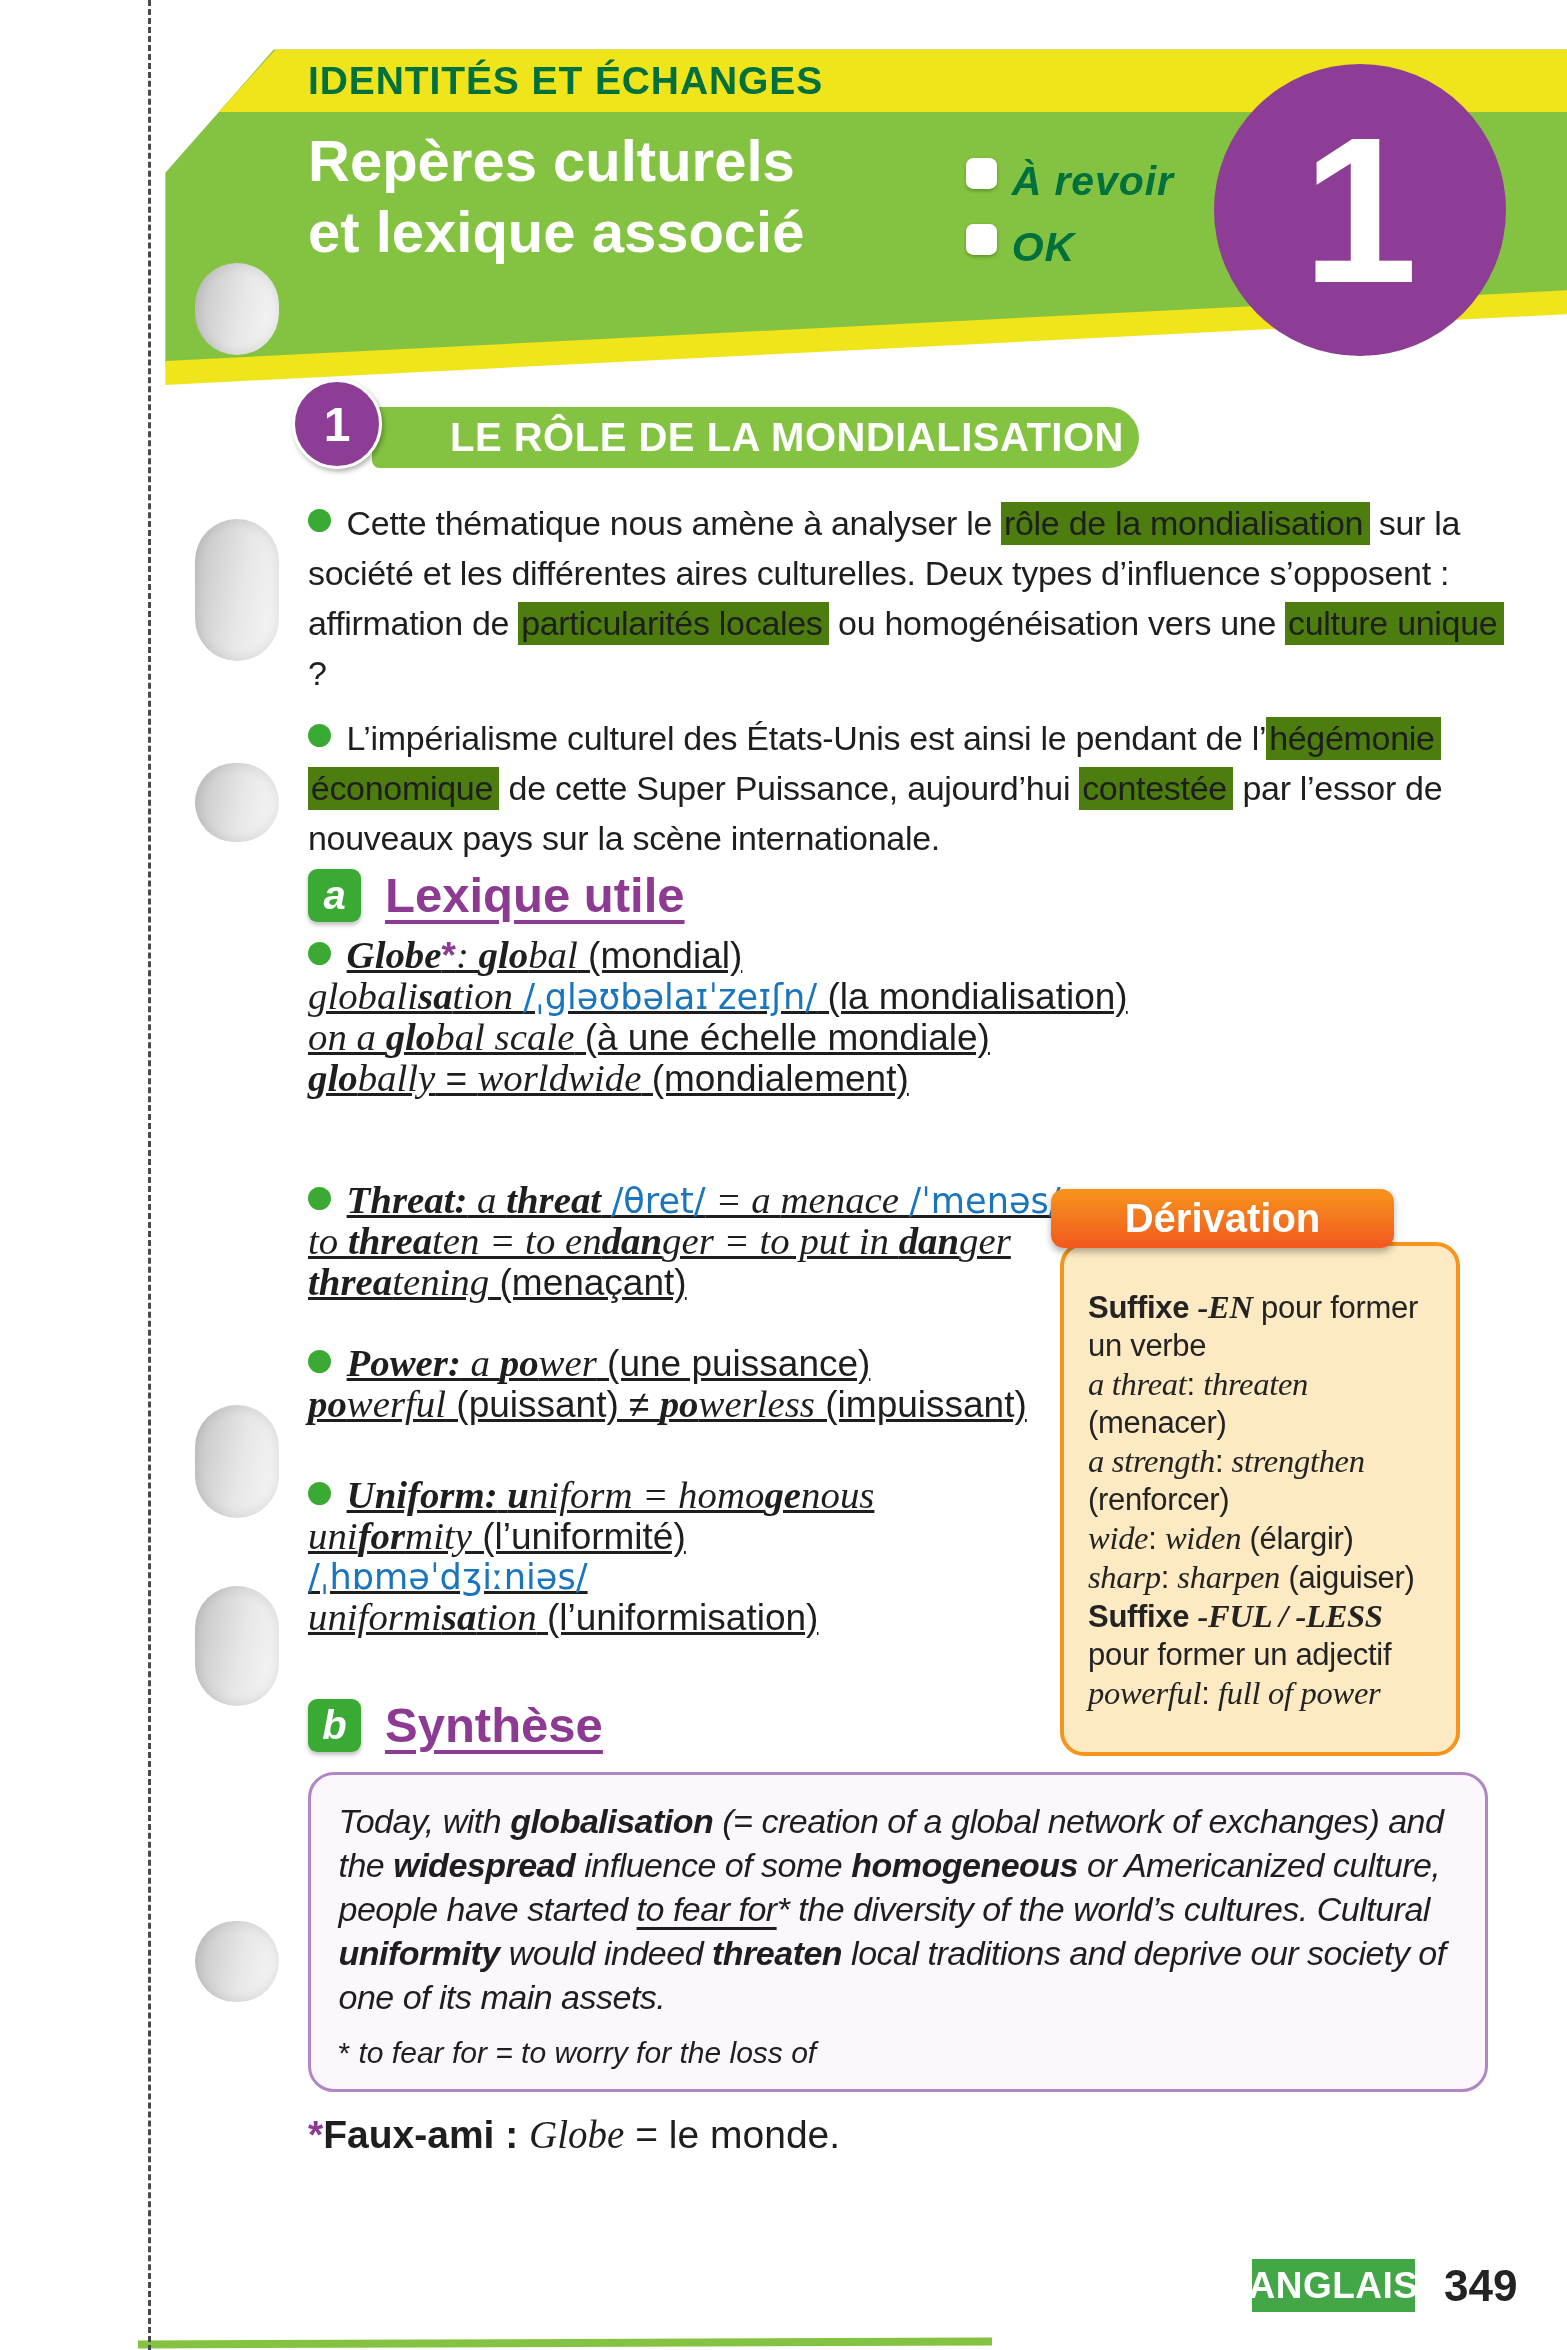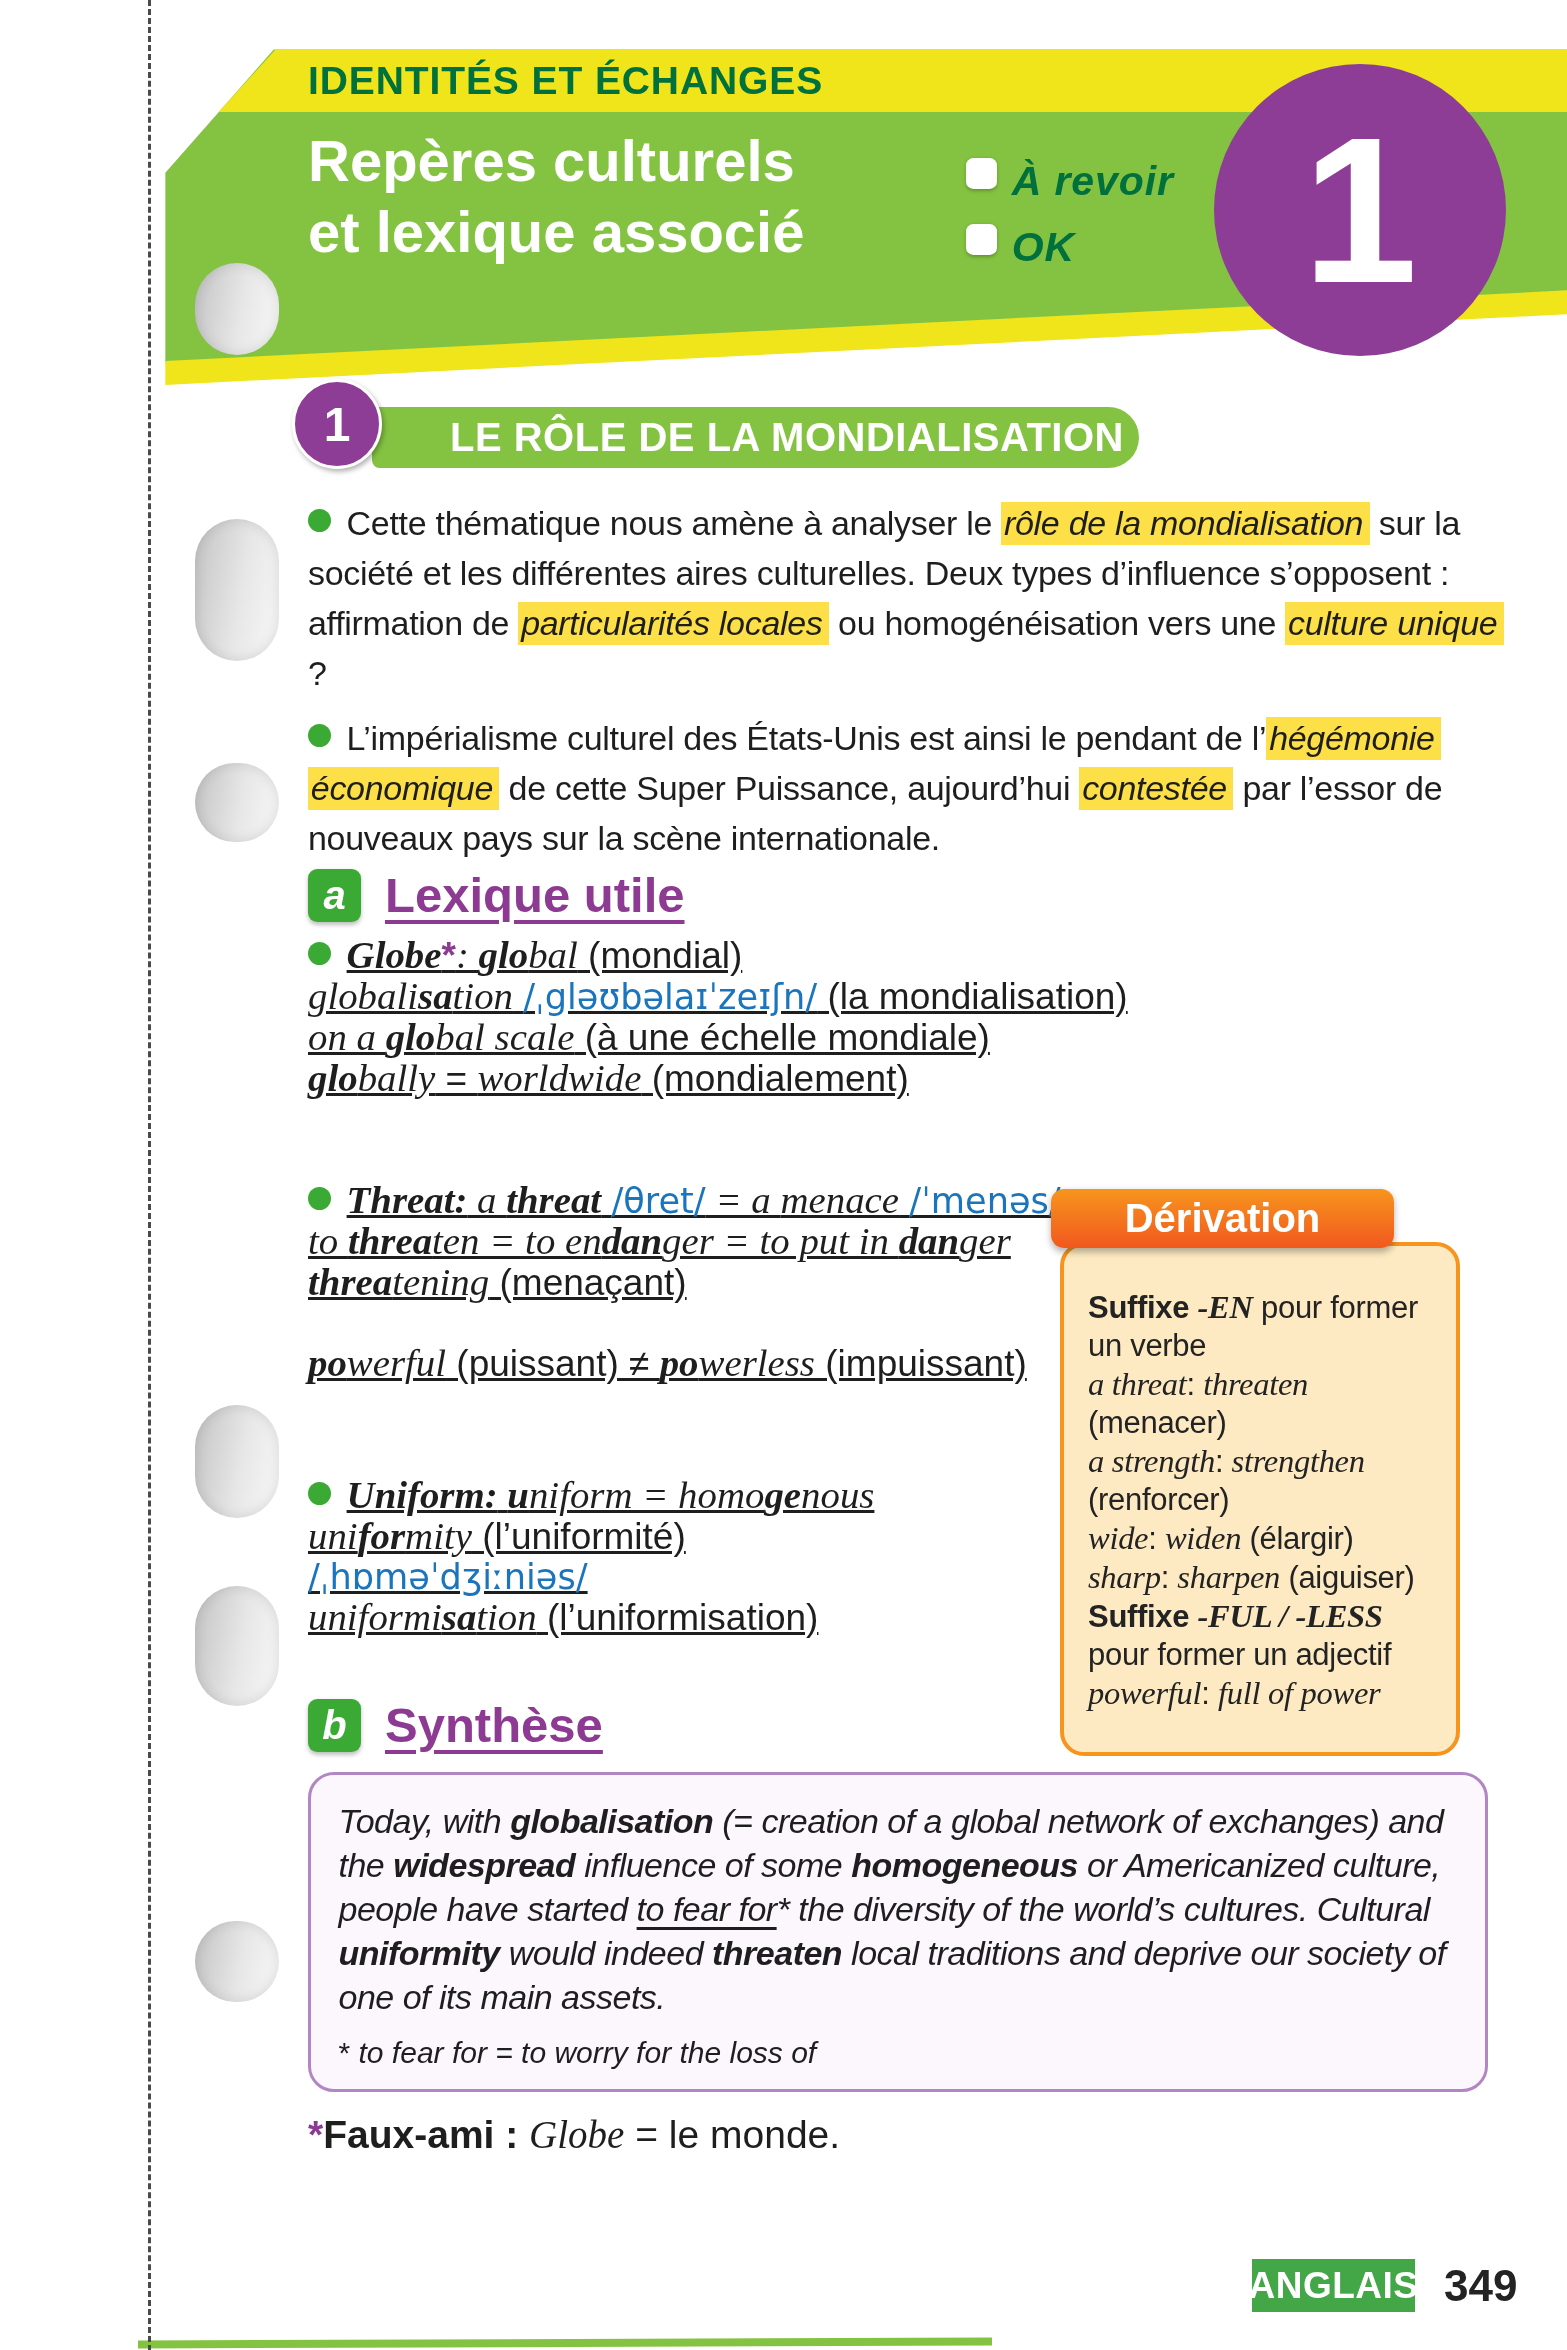--- a/index.html
+++ b/index.html
@@ -41,22 +41,22 @@
     border-radius:50%; background:#8e3d96; border:3.7px solid #fff;
     box-shadow:1.8px 2.8px 5.5px rgba(0,0,0,0.3); display:flex; align-items:center; justify-content:center; }
   .sec1-circle span { color:#fff; font-weight:bold; font-size:48px; }
 
   .dot { display:inline-block; width:23px; height:23px; border-radius:50%;
     background:#3aaa35; margin-right:15.6px; position:relative; top:-2.8px; }
 
   .intro { position:absolute; left:308px; top:498px; width:1212px; z-index:3; }
   .para { font-size:34px; line-height:50px; letter-spacing:-0.3px; color:#1e1e1e; }
   .para + .para { margin-top:15px; }
-  .hl { background:#fde047; padding:1.8px 6.4px 2.8px 2.8px;
-    -webkit-box-decoration-break:clone; box-decoration-break:clone;font-style:italic; }
+  .hl { background:#4d7c0f; padding:1.8px 6.4px 2.8px 2.8px;
+    -webkit-box-decoration-break:clone; box-decoration-break:clone; }
 
   .sub-head { position:absolute; left:308px; display:flex; align-items:center; gap:24px; z-index:3; }
   .marker { width:53px; height:53px; background:#3aaa35; border-radius:9.2px; color:#fff;
     font-style:italic; font-weight:bold; font-size:40px; display:flex; align-items:center;
     justify-content:center; box-shadow:0 2.8px 4.6px rgba(0,0,0,0.25); }
   .sub-title { color:#8d3b92; font-size:49px; font-weight:bold; text-decoration:underline;
     text-decoration-thickness:3.7px; text-underline-offset:8.3px; }
 
   .lex-block { position:absolute; left:308px; z-index:3; }
   .lex-line { white-space:nowrap; font-size:37px; line-height:40px; color:#1e1e1e;text-decoration:underline; }
@@ -165,20 +165,21 @@
     <div class="lex-line"><span><span class="bi">glo</span><span class="i">bally</span><span> = </span><span class="i">worldwide</span><span> (mondialement)</span></span></div>
   </div>
 
   <div class="lex-block" style="top:1180px;">
     <div class="lex-line"><span class="dot"></span><span><span class="bi">Threat:</span><span class="i"> a </span><span class="bi">threat</span><span> </span><span class="ph">/θret/</span><span class="i"> = a </span><span class="i">menace</span><span> </span><span class="ph">/ˈmenəs/</span></span></div>
     <div class="lex-line"><span><span class="i">to </span><span class="bi">threa</span><span class="i">ten = to en</span><span class="bi">dan</span><span class="i">ger = to put in </span><span class="bi">dan</span><span class="i">ger</span></span></div>
     <div class="lex-line"><span><span class="bi">threa</span><span class="i">tening</span><span> (menaçant)</span></span></div>
   </div>
 
   <div class="lex-block" style="top:1343px;">
+    <div class="lex-line"><span class="dot"></span><span><span class="bi">Power:</span><span class="i"> a </span><span class="bi">po</span><span class="i">wer</span><span> (une puissance)</span></span></div>
     <div class="lex-line"><span><span class="bi">po</span><span class="i">werful</span><span> (puissant) ≠ </span><span class="bi">po</span><span class="i">werless</span><span> (impuissant)</span></span></div>
   </div>
 
   <div class="lex-block" style="top:1475px;">
     <div class="lex-line"><span class="dot"></span><span><span class="bi">Uniform:</span><span class="i"> </span><span class="bi">u</span><span class="i">niform = homo</span><span class="bi">ge</span><span class="i">nous</span></span></div>
     <div class="lex-line"><span><span class="i">uni</span><span class="bi">for</span><span class="i">mity</span><span> (l’uniformité)</span></span></div>
     <div class="lex-line"><span><span class="ph">/ˌhɒməˈdʒiːniəs/</span></span></div>
     <div class="lex-line"><span><span class="i">uniformi</span><span class="bi">sa</span><span class="i">tion</span><span> (l’uniformisation)</span></span></div>
   </div>
 

